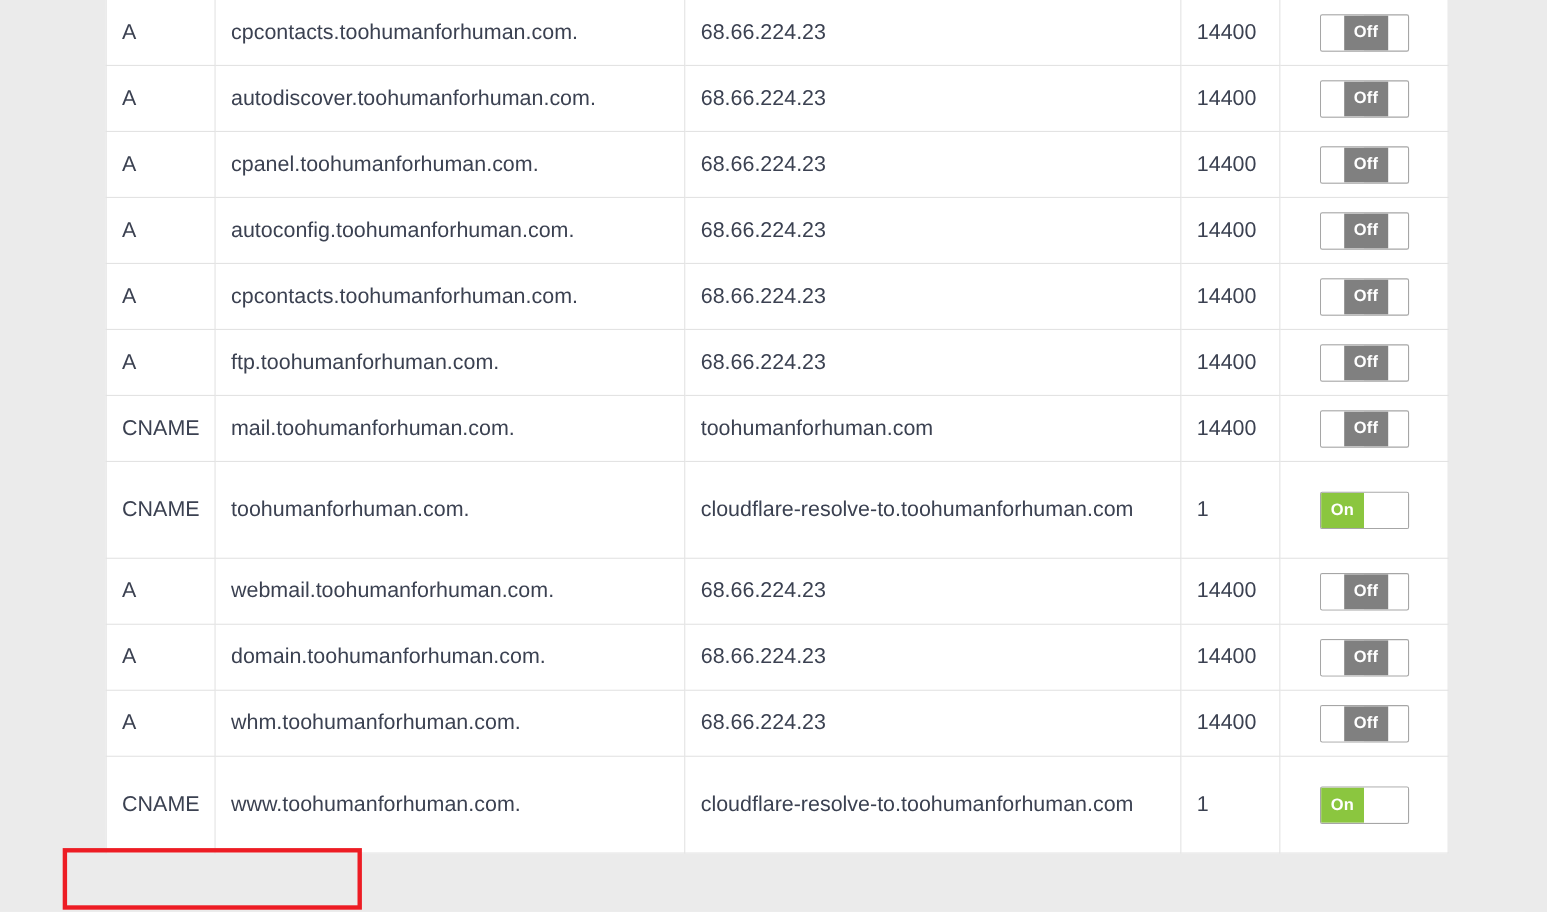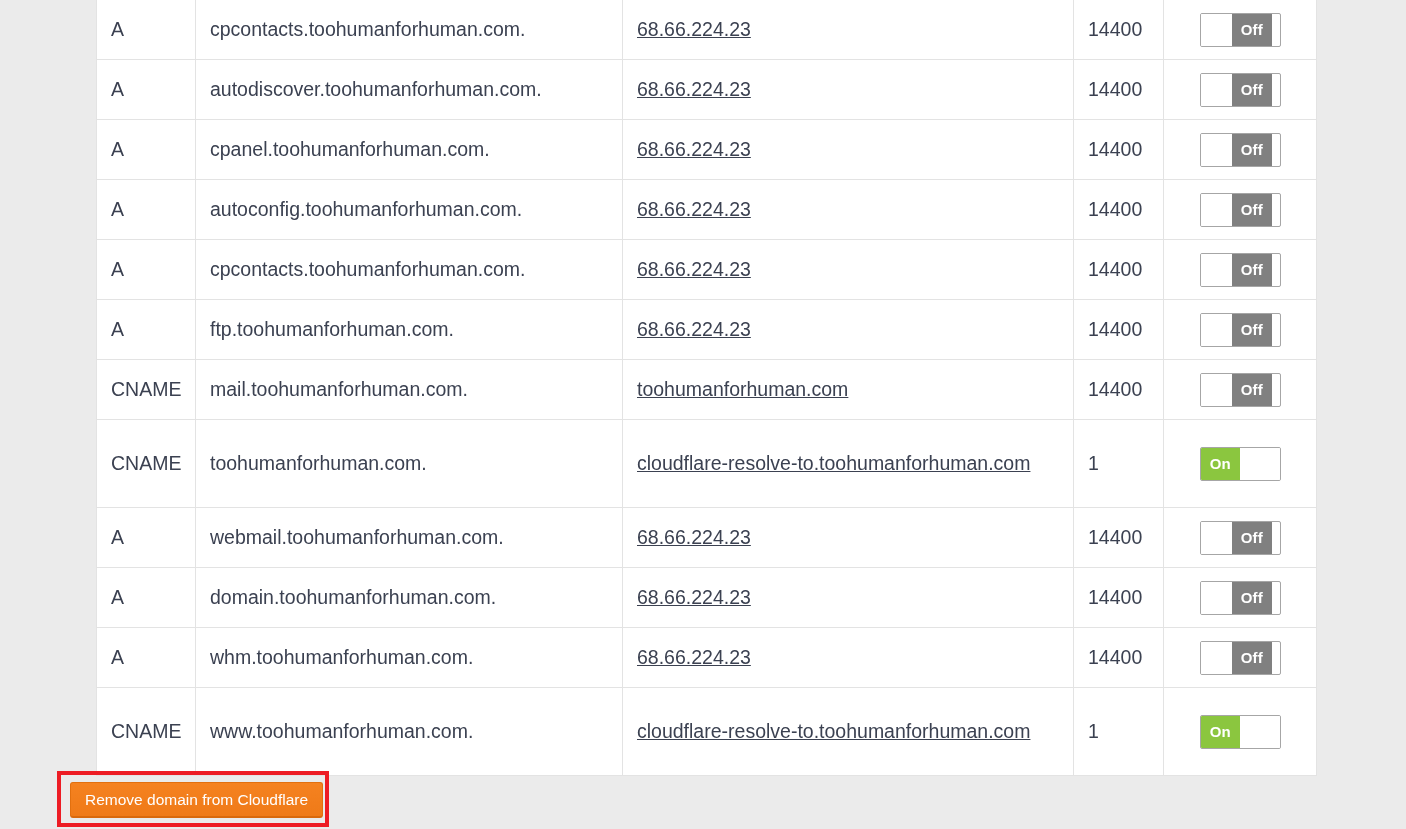--- a/index.html
+++ b/index.html
@@ -54,21 +54,21 @@
 
   
   col.c-type    { width: 99px;  }
   col.c-name    { width: 427px; }
   col.c-content { width: 451px; }
   col.c-ttl     { width: 90px;  }
   col.c-proxy   { width: 153px; }
 
   td.cell-type    { padding-left: 14px; }
   td.cell-name    { padding-left: 14px; }
-  td.cell-content { padding-left: 14px; word-break: break-word; text-decoration: underline; }
+  td.cell-content { padding-left: 14px; word-break: break-word; }
   td.cell-ttl     { padding-left: 18px; }
   td.cell-proxy   { padding: 0; text-align: center; }
 
   tr.tall td { height: 87px; }
 
   
   .toggle {
     display: inline-block;
     width: 81px;
     height: 34px;
@@ -92,21 +92,21 @@
     font-size: 15px;
     font-weight: 700;
     color: #ffffff;
     letter-spacing: .1px;
   }
   .toggle.off .knob {
     left: 0;
     background: #ffffff;
   }
   .toggle.off .label {
-    right: 8px;
+    right: 18px;
     background: #808080;
   }
   .toggle.on .label {
     left: 0;
     background: #8bc63f;
   }
   .toggle.on .knob {
     right: 0;
     background: #ffffff;
   }
@@ -256,17 +256,16 @@
             <td class="cell-content">cloudflare-resolve-to.toohumanforhuman.com</td>
             <td class="cell-ttl">1</td>
             <td class="cell-proxy"><div class="toggle on"><span class="half label">On</span><span class="half knob"></span></div></td>
           </tr>
         </tbody>
     </table>
   </div>
 
   <div id="remove-annotation"></div>
 
-  <div id="remove-domain-button">Remove domain from Cloudflare</div>
 
   <div id="footer-text"></div>
 
 </div>
 
 </body></html>

